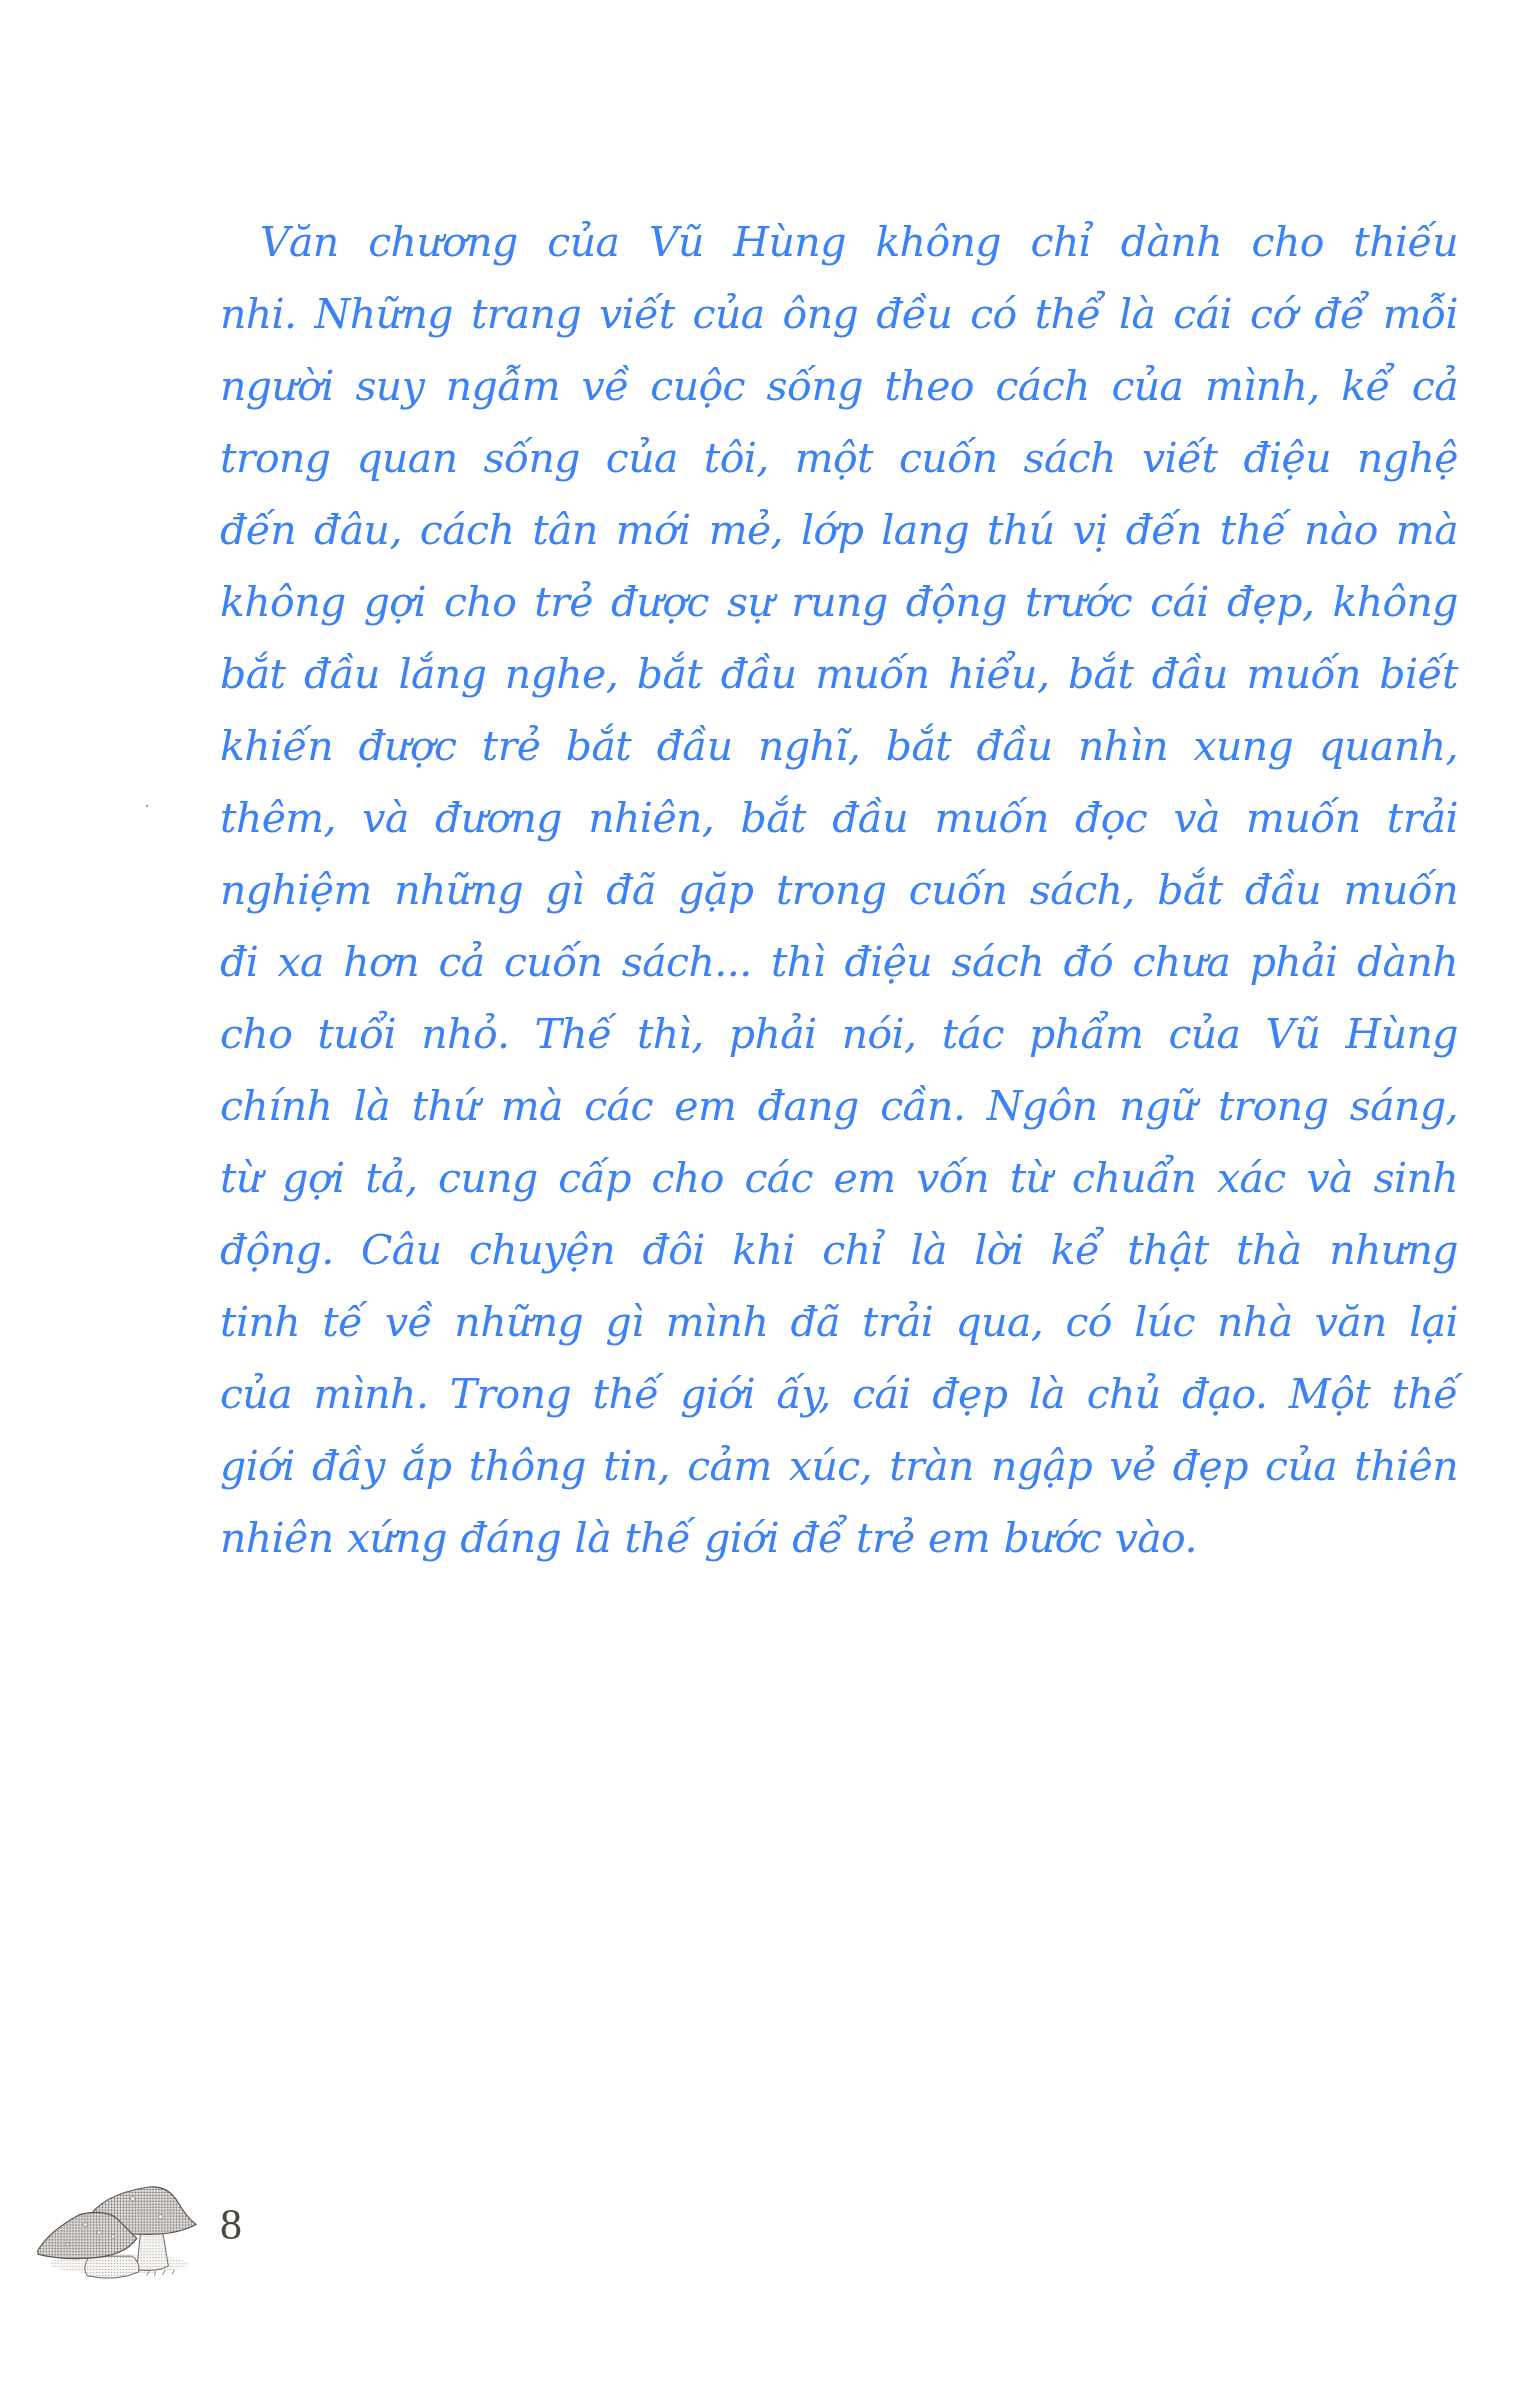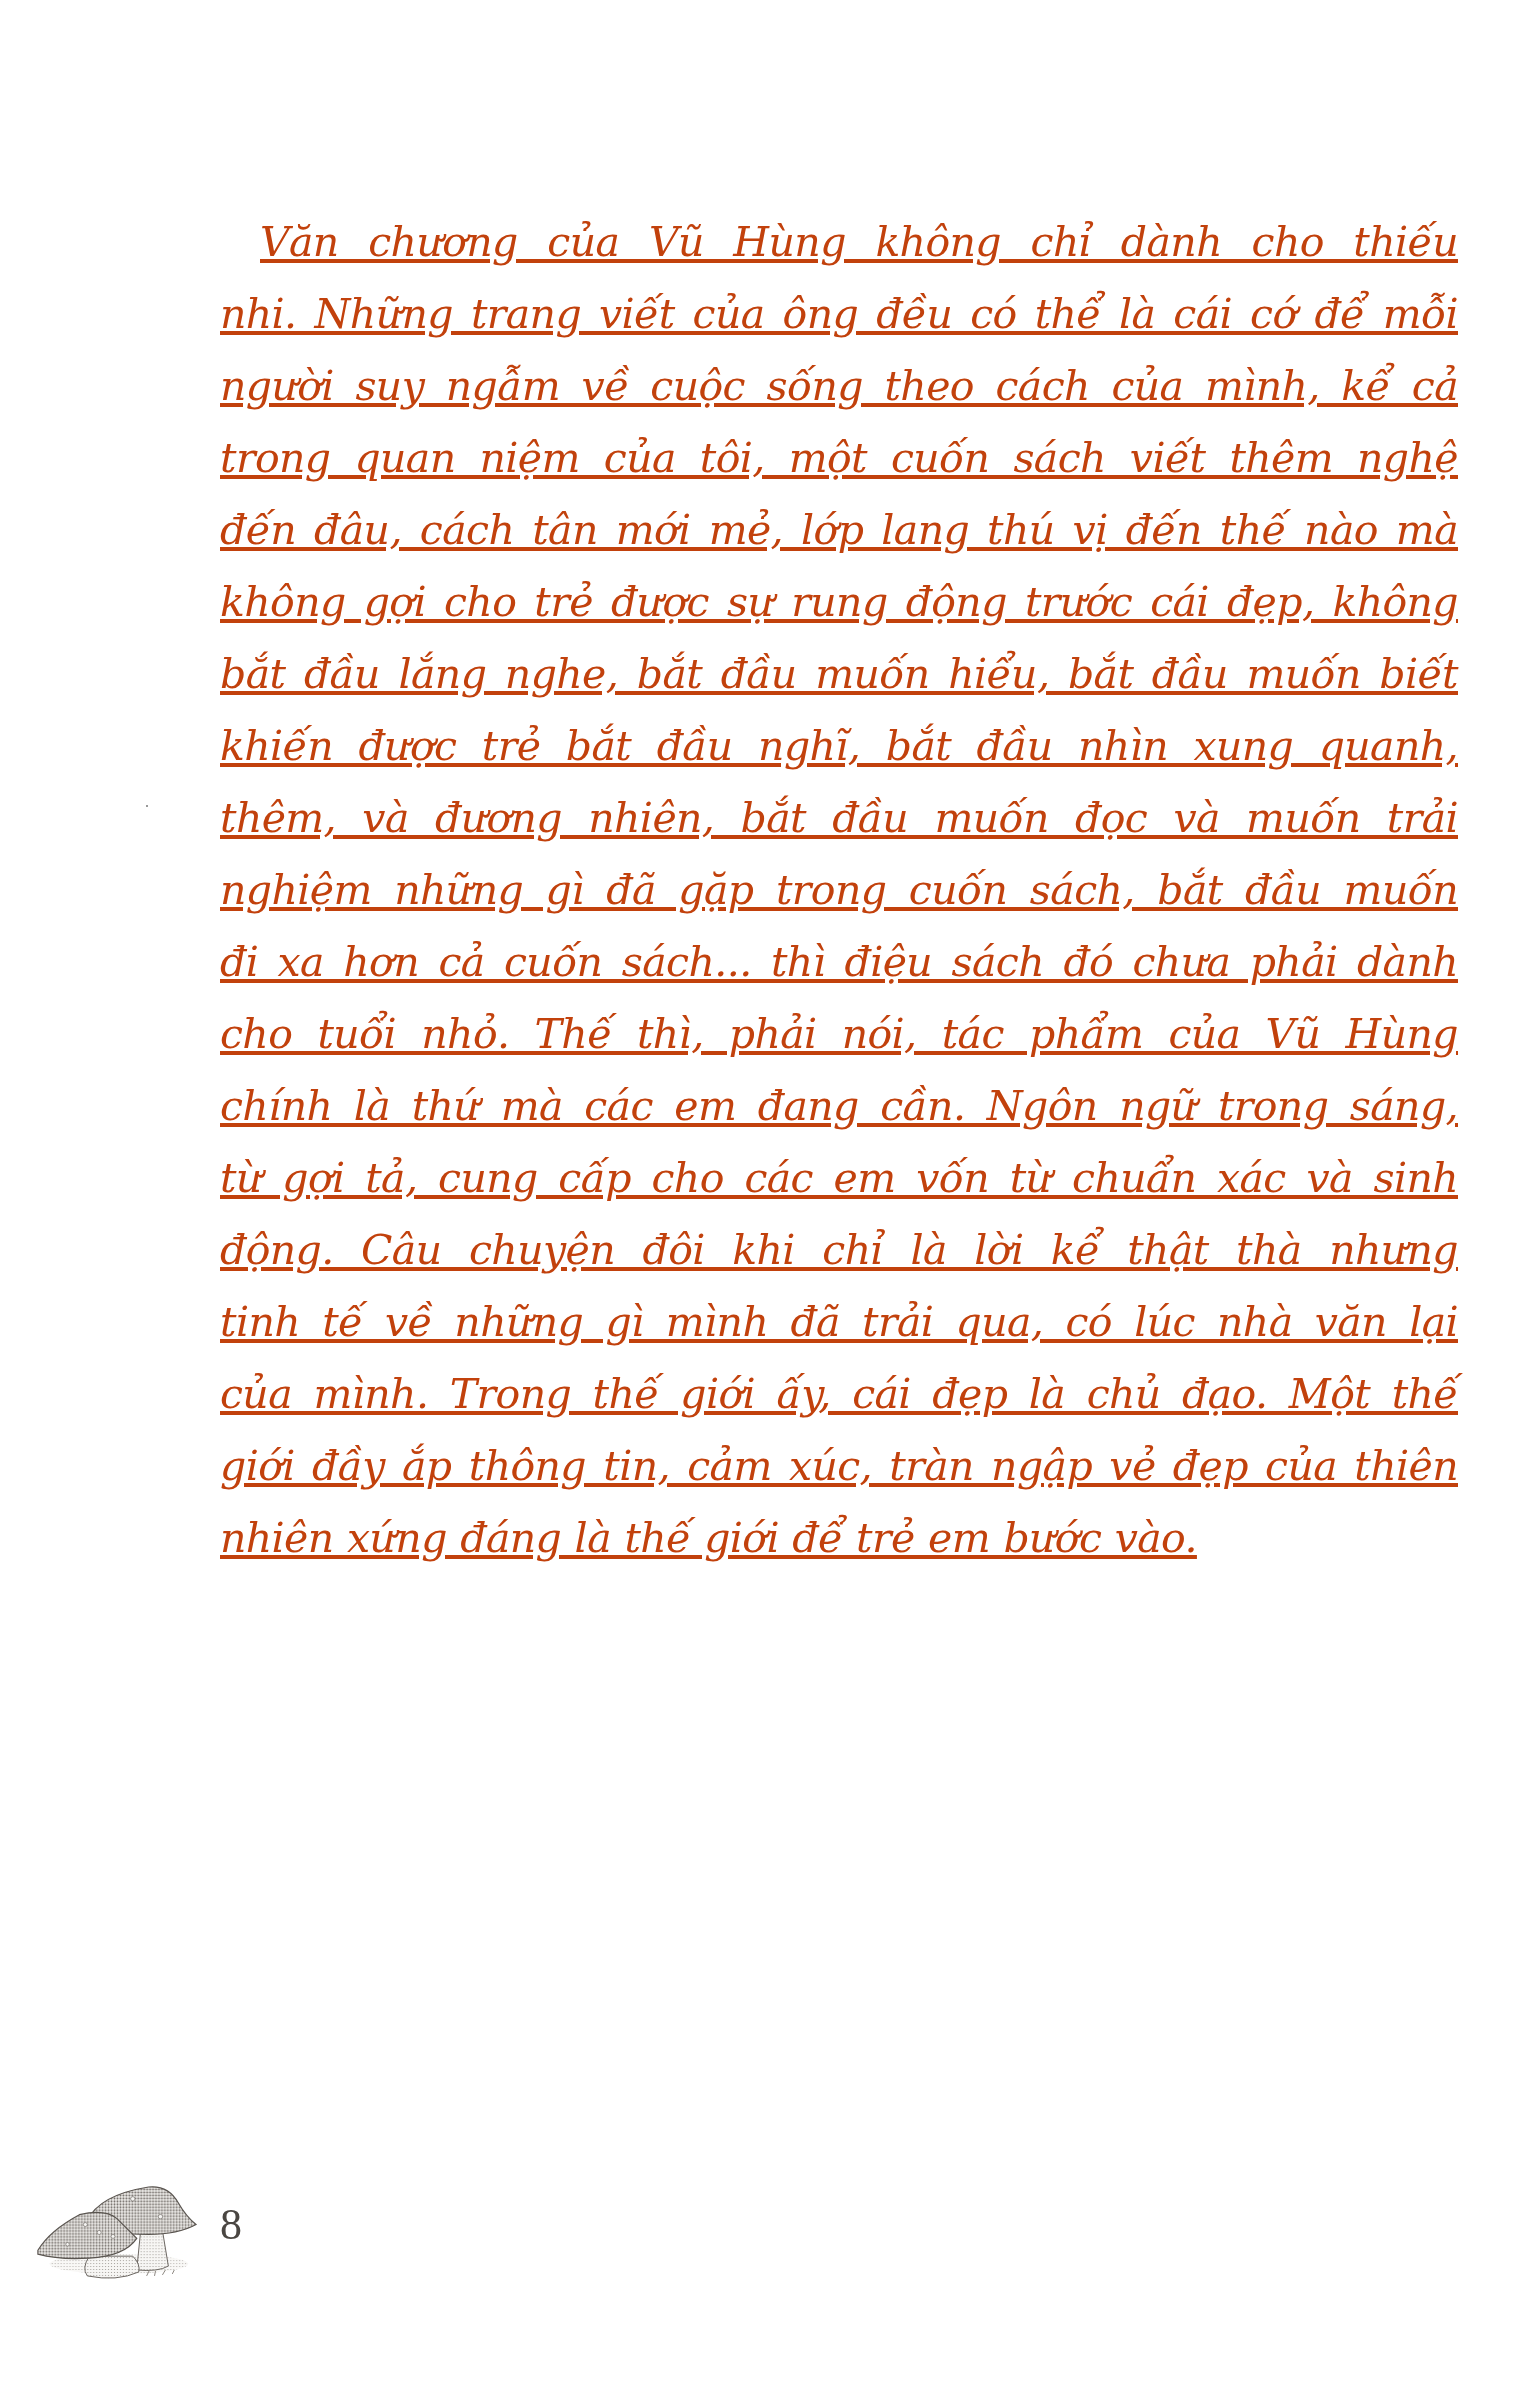--- a/index.html
+++ b/index.html
@@ -20,27 +20,26 @@
       top: 0;
       width: 1536px;
       height: 2395px;
       background: #ffffff;
     }
     .body-text {
       position: absolute;
       left: 220px;
       top: 206px;
       width: 1238px;
-      color: #c2410c;
+      color: #3b82f6;
       font-style: italic;
       font-size: 41px;
       line-height: 72px;
       letter-spacing: -0.6px;
       word-spacing: 1px;
-      text-decoration: underline;
     }
     .line {
       display: block;
       white-space: nowrap;
       text-align: justify;
       text-align-last: justify;
       height: 72px;
     }
     .line.first {
       padding-left: 40px;
@@ -84,21 +83,21 @@
   </style>
 </head>
 <body>
 
 <div class="page">
 
   <div class="body-text">
     <span class="line first">Văn chương của Vũ Hùng không chỉ dành cho thiếu</span>
     <span class="line">nhi. Những trang viết của ông đều có thể là cái cớ để mỗi</span>
     <span class="line">người suy ngẫm về cuộc sống theo cách của mình, kể cả</span>
-    <span class="line">trong quan niệm của tôi, một cuốn sách viết thêm nghệ</span>
+    <span class="line">trong quan sống của tôi, một cuốn sách viết điệu nghệ</span>
     <span class="line">đến đâu, cách tân mới mẻ, lớp lang thú vị đến thế nào mà</span>
     <span class="line">không gợi cho trẻ được sự rung động trước cái đẹp, không</span>
     <span class="line">bắt đầu lắng nghe, bắt đầu muốn hiểu, bắt đầu muốn biết</span>
     <span class="line">khiến được trẻ bắt đầu nghĩ, bắt đầu nhìn xung quanh,</span>
     <span class="line">thêm, và đương nhiên, bắt đầu muốn đọc và muốn trải</span>
     <span class="line">nghiệm những gì đã gặp trong cuốn sách, bắt đầu muốn</span>
     <span class="line">đi xa hơn cả cuốn sách... thì điệu sách đó chưa phải dành</span>
     <span class="line">cho tuổi nhỏ. Thế thì, phải nói, tác phẩm của Vũ Hùng</span>
     <span class="line">chính là thứ mà các em đang cần. Ngôn ngữ trong sáng,</span>
     <span class="line">từ gợi tả, cung cấp cho các em vốn từ chuẩn xác và sinh</span>

